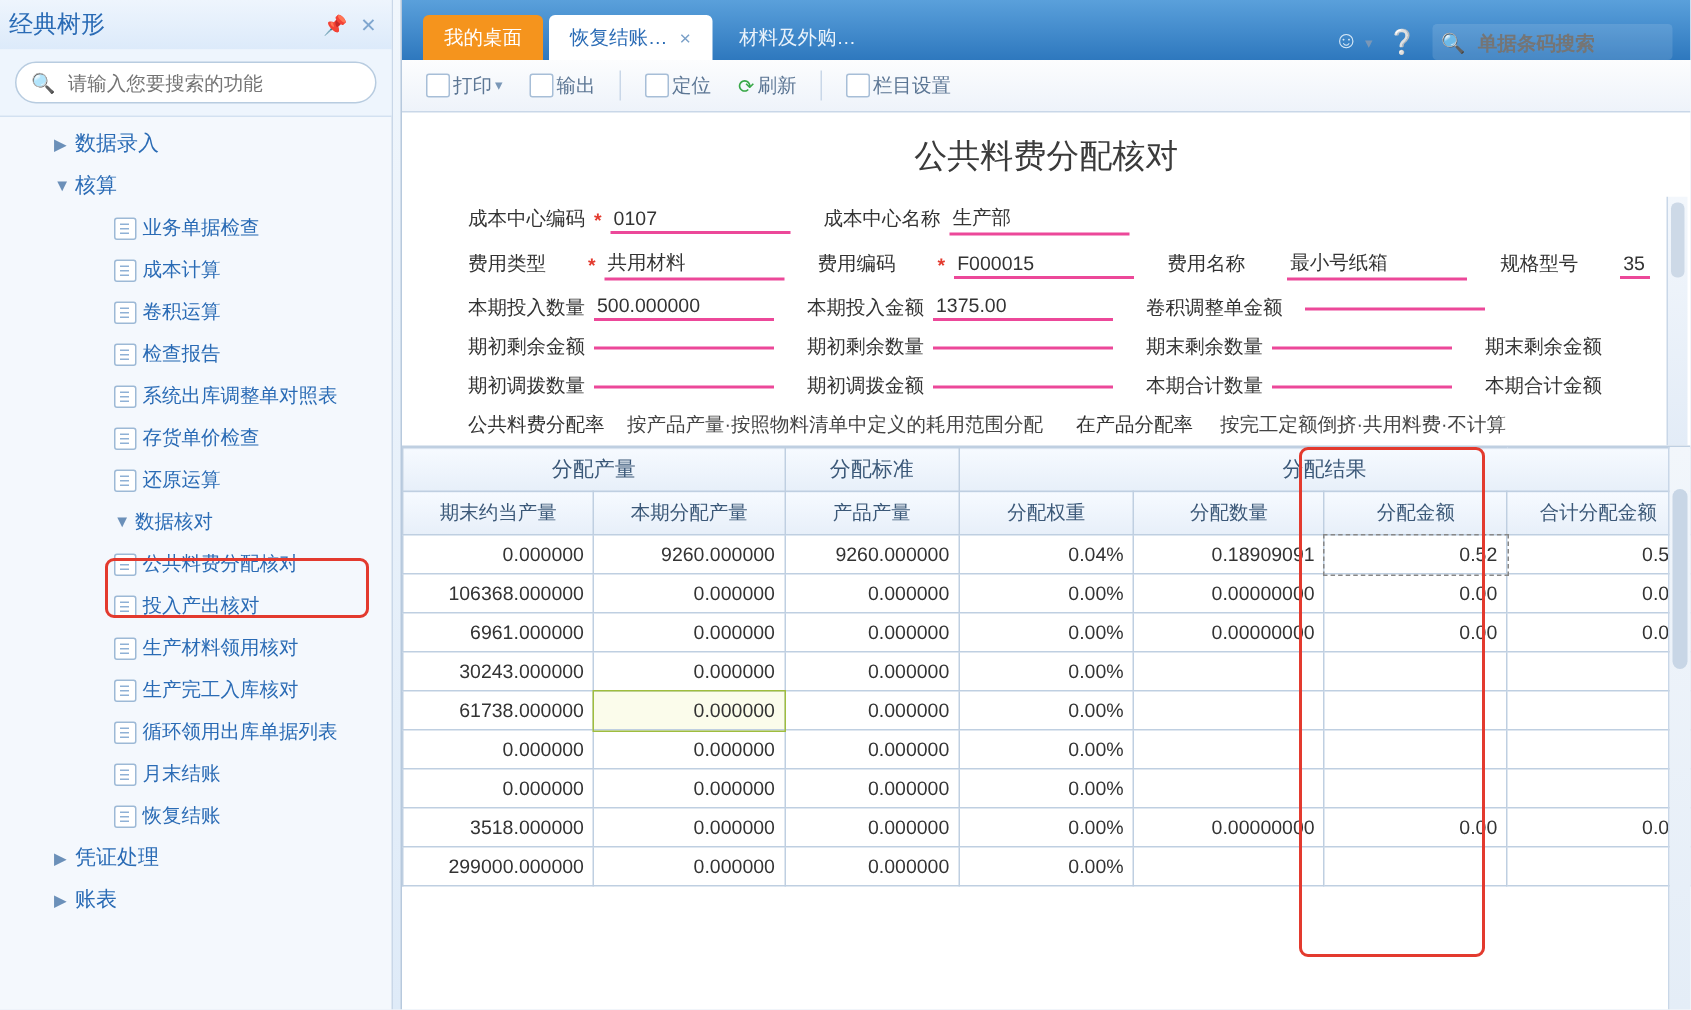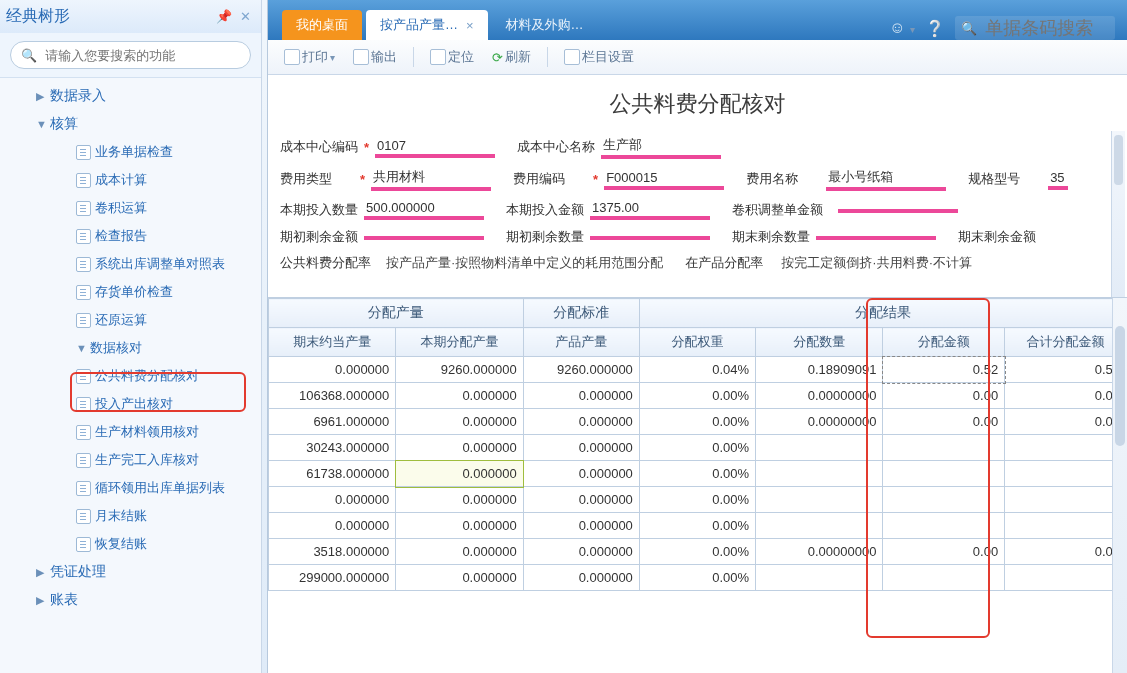--- a/index.html
+++ b/index.html
@@ -125,21 +125,21 @@
   .top-search {
     display: flex; align-items: center;
     background: rgba(255,255,255,.12);
     border-radius: 3px;
     padding: 2px 6px;
     height: 24px;
     gap: 6px;
     color: #d7e8f6;
     min-width: 160px;
   }
-  .top-search input { background: transparent; border:none; color:#d7e8f6; outline:none; font-size:18px; width: 120px;}
+  .top-search input { background: transparent; border:none; color:#d7e8f6; outline:none; font-size:13px; width: 120px; font-weight: bold;}
 
   .toolbar {
     display: flex; align-items: center;
     gap: 6px;
     padding: 6px 10px;
     background: linear-gradient(#fcfdfe, #eef3fa);
     border-bottom: 1px solid #c9d7e8;
     color: #5c7694;
   }
   .tbtn { display:flex; align-items:center; gap:2px; padding:2px 6px; }
@@ -157,21 +157,21 @@
 
   .form-area {
     padding: 0 12px 6px 12px;
     overflow: hidden;
     position: relative;
   }
   .form-row { display:flex; gap:22px; padding: 4px 0; white-space: nowrap; }
   .fld { display:flex; align-items:center; gap:6px; }
   .fld-label { color:#333; min-width:74px; }
   .req { color:#e33a2e; font-weight: bold; }
-  .fld-val { border-bottom:4px solid #ec4899; min-width:120px; padding:1px 2px; color:#333; }
+  .fld-val { border-bottom:2px solid #ec4899; min-width:120px; padding:1px 2px; color:#333; }
   .long-hint { color:#444; }
   .form-scroll {
     position:absolute; right:2px; bottom:0; top:0; width:14px;
     background: linear-gradient(#f3f7fc,#e3ecf7);
     border-left:1px solid #c9d7e8;
   }
   .form-scroll .thumb { position:absolute; left:2px; right:2px; top:4px; height:50px;
     background:#cdd9e7; border-radius:4px; }
 
   .grid-wrap {
@@ -315,21 +315,21 @@
   </div>
 
   <div class="resizer"></div>
 
   <div class="main">
     <div class="tabs-row">
       <div class="tab orange">
           <span>我的桌面</span>
         </div>
       <div class="tab active">
-        <span>按产品产量…</span>
+        <span>恢复结账…</span>
         <span style="color:#7aa0c8;">×</span>
       </div>
       <div class="tab">
           <span>材料及外购…</span>
         </div>
       <div class="tabs-right">
         <span class="iconbtn">☺ <span class="carrow">▾</span></span>
         <span class="iconbtn">❔</span>
         <span class="top-search">
           <span>🔍</span>
@@ -359,21 +359,21 @@
         </div>
       <div class="tsep"></div>
       <div class="tbtn">
           <span class="sq"></span>
           <span>栏目设置</span>
         </div>
     </div>
 
     <div class="page-title">公共料费分配核对</div>
 
-    <div class="form-area" style="height:166px;">
+    <div class="form-area" style="height:166px;margin-left:32px;">
       <div class="form-row">
         <div class="fld">
             <span class="fld-label">成本中心编码</span>
             <span class="req">*</span>
             <span class="fld-val">0107</span>
           </div>
         <div class="fld">
             <span class="fld-label">成本中心名称</span>
             <span class="fld-val">生产部</span>
           </div>
@@ -420,20 +420,37 @@
         <div class="fld">
             <span class="fld-label">期初剩余数量</span>
             <span class="fld-val"></span>
           </div>
         <div class="fld">
             <span class="fld-label">期末剩余数量</span>
             <span class="fld-val"></span>
           </div>
         <div class="fld">
             <span class="fld-label">期末剩余金额</span>
+          </div>
+      </div>
+      <div class="form-row">
+        <div class="fld">
+            <span class="fld-label">期初调拨数量</span>
+            <span class="fld-val"></span>
+          </div>
+        <div class="fld">
+            <span class="fld-label">期初调拨金额</span>
+            <span class="fld-val"></span>
+          </div>
+        <div class="fld">
+            <span class="fld-label">本期合计数量</span>
+            <span class="fld-val"></span>
+          </div>
+        <div class="fld">
+            <span class="fld-label">本期合计金额</span>
           </div>
       </div>
       <div class="form-row">
         <div class="fld">
             <span class="fld-label" style="min-width:100px">公共料费分配率</span>
             <span class="long-hint">按产品产量·按照物料清单中定义的耗用范围分配</span>
           </div>
         <div class="fld">
             <span class="fld-label" style="min-width:90px">在产品分配率</span>
             <span class="long-hint">按完工定额倒挤·共用料费·不计算</span>

